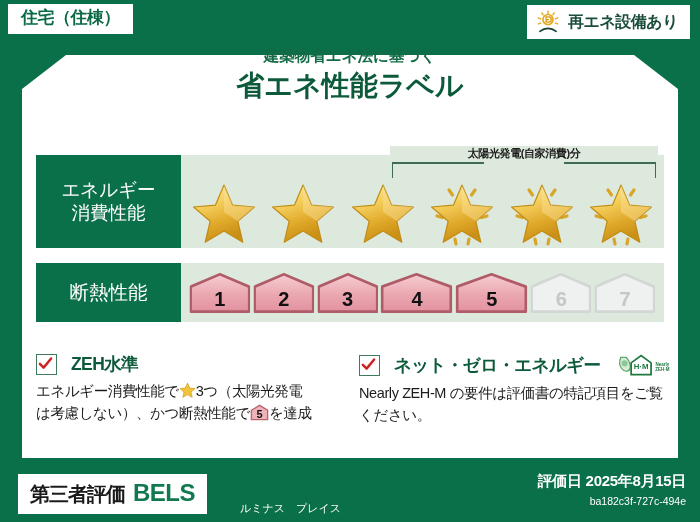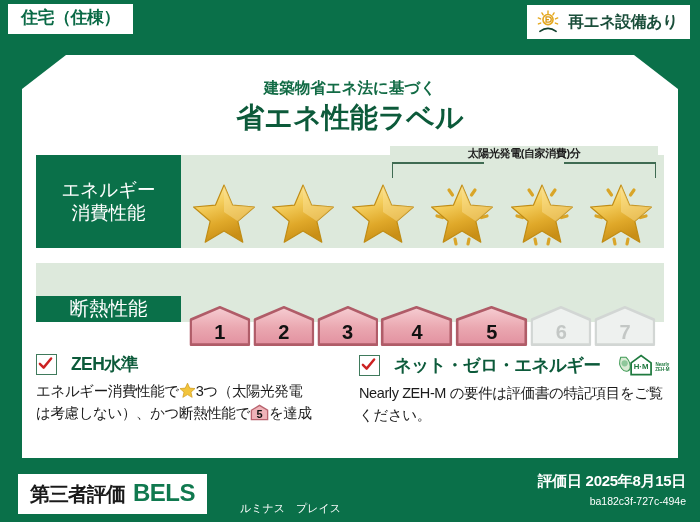--- a/index.html
+++ b/index.html
@@ -38,21 +38,21 @@
   .panel{
     position:absolute;
     left:22px;top:33px;
     width:656px;height:425px;
     background:#ffffff;
     clip-path:polygon(0 56px, 44px 22px, 612px 22px, 656px 56px, 656px 425px, 0 425px);
     z-index:2;
   }
 
   .title-wrap{
-    position:absolute;left:0;right:0;top:80px;text-align:center;z-index:4;
+    position:absolute;left:0;right:0;top:48px;text-align:center;z-index:4;
   }
   .title-sub{
     font-size:15.5px;font-weight:bold;color:#126b45;letter-spacing:0px;
     line-height:1;
   }
   .title-main{
     font-size:28px;font-weight:bold;color:#0c5a3a;letter-spacing:0px;
     margin-top:8px;line-height:1;
   }
 
@@ -67,21 +67,21 @@
     line-height:1.22;letter-spacing:0px;
     flex:0 0 145px;
     border:1px solid #0a7049;
     box-sizing:border-box;
   }
   .row-label span{display:block;}
   .row-body{flex:1;position:relative;}
 
   #row-energy{top:155px;height:93px;}
   #row-energy .row-label{font-size:18.5px;}
-  #row-insul{top:263px;height:59px;align-items:flex-end;}
+  #row-insul{top:263px;height:59px;}
   #row-insul .row-label{font-size:19.5px;}
 
   
   .stars{
     position:absolute;left:6px;right:6px;bottom:2px;top:20px;
     display:flex;align-items:center;justify-content:space-between;
   }
   .star-cell{position:relative;width:74px;height:70px;}
   .star-cell svg{position:absolute;inset:0;width:74px;height:70px;}
 

